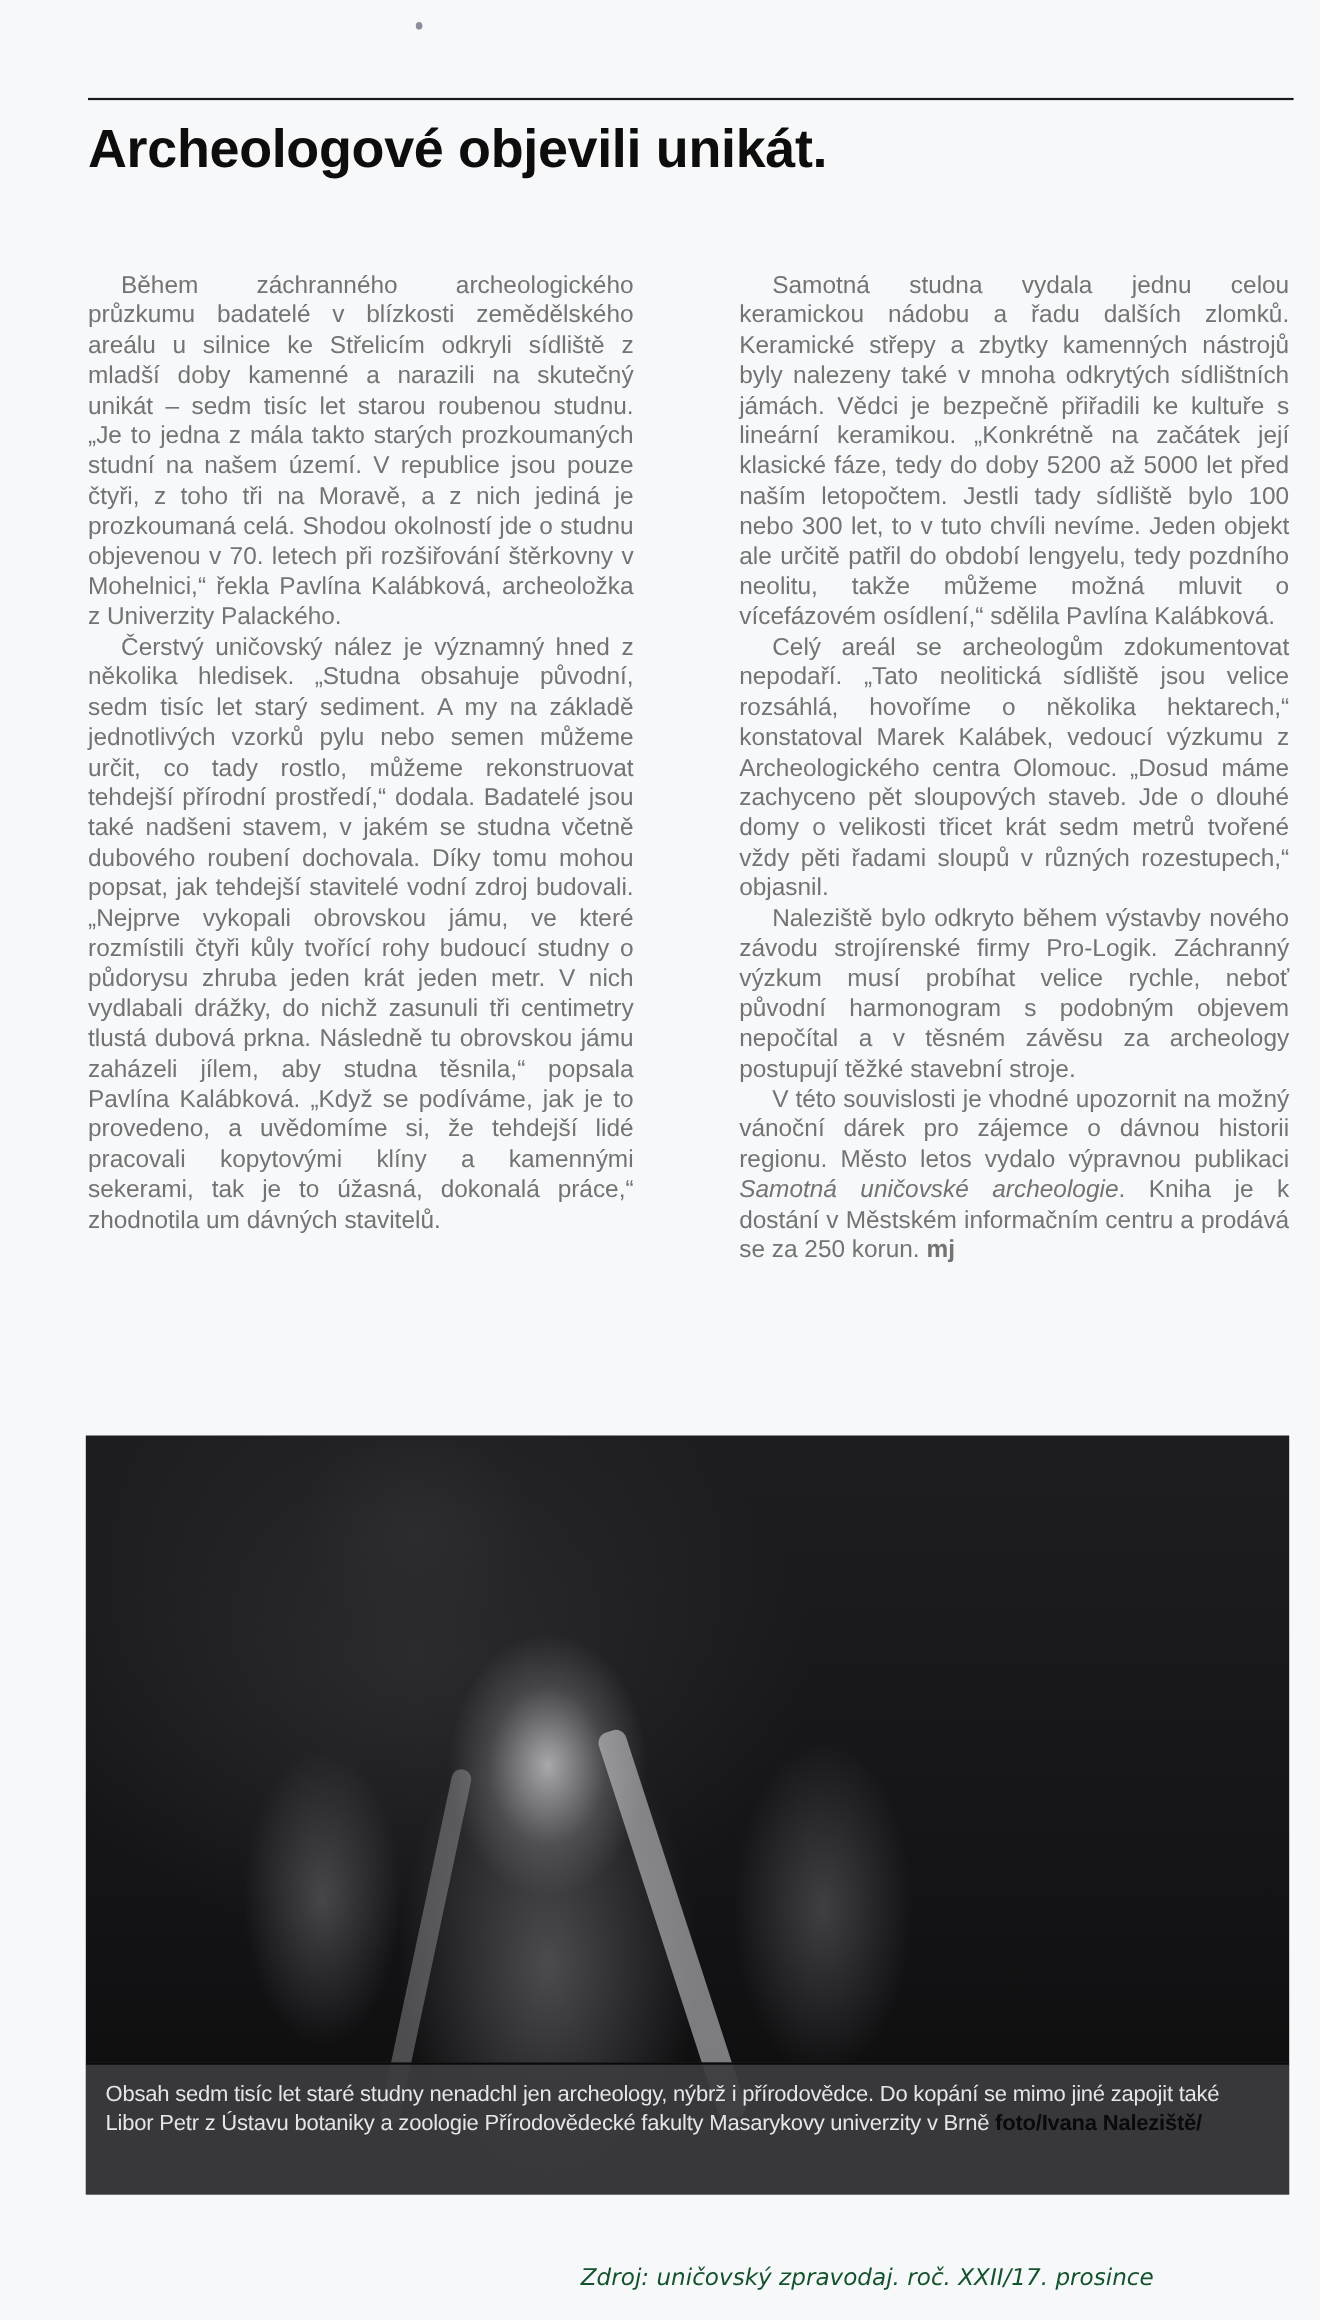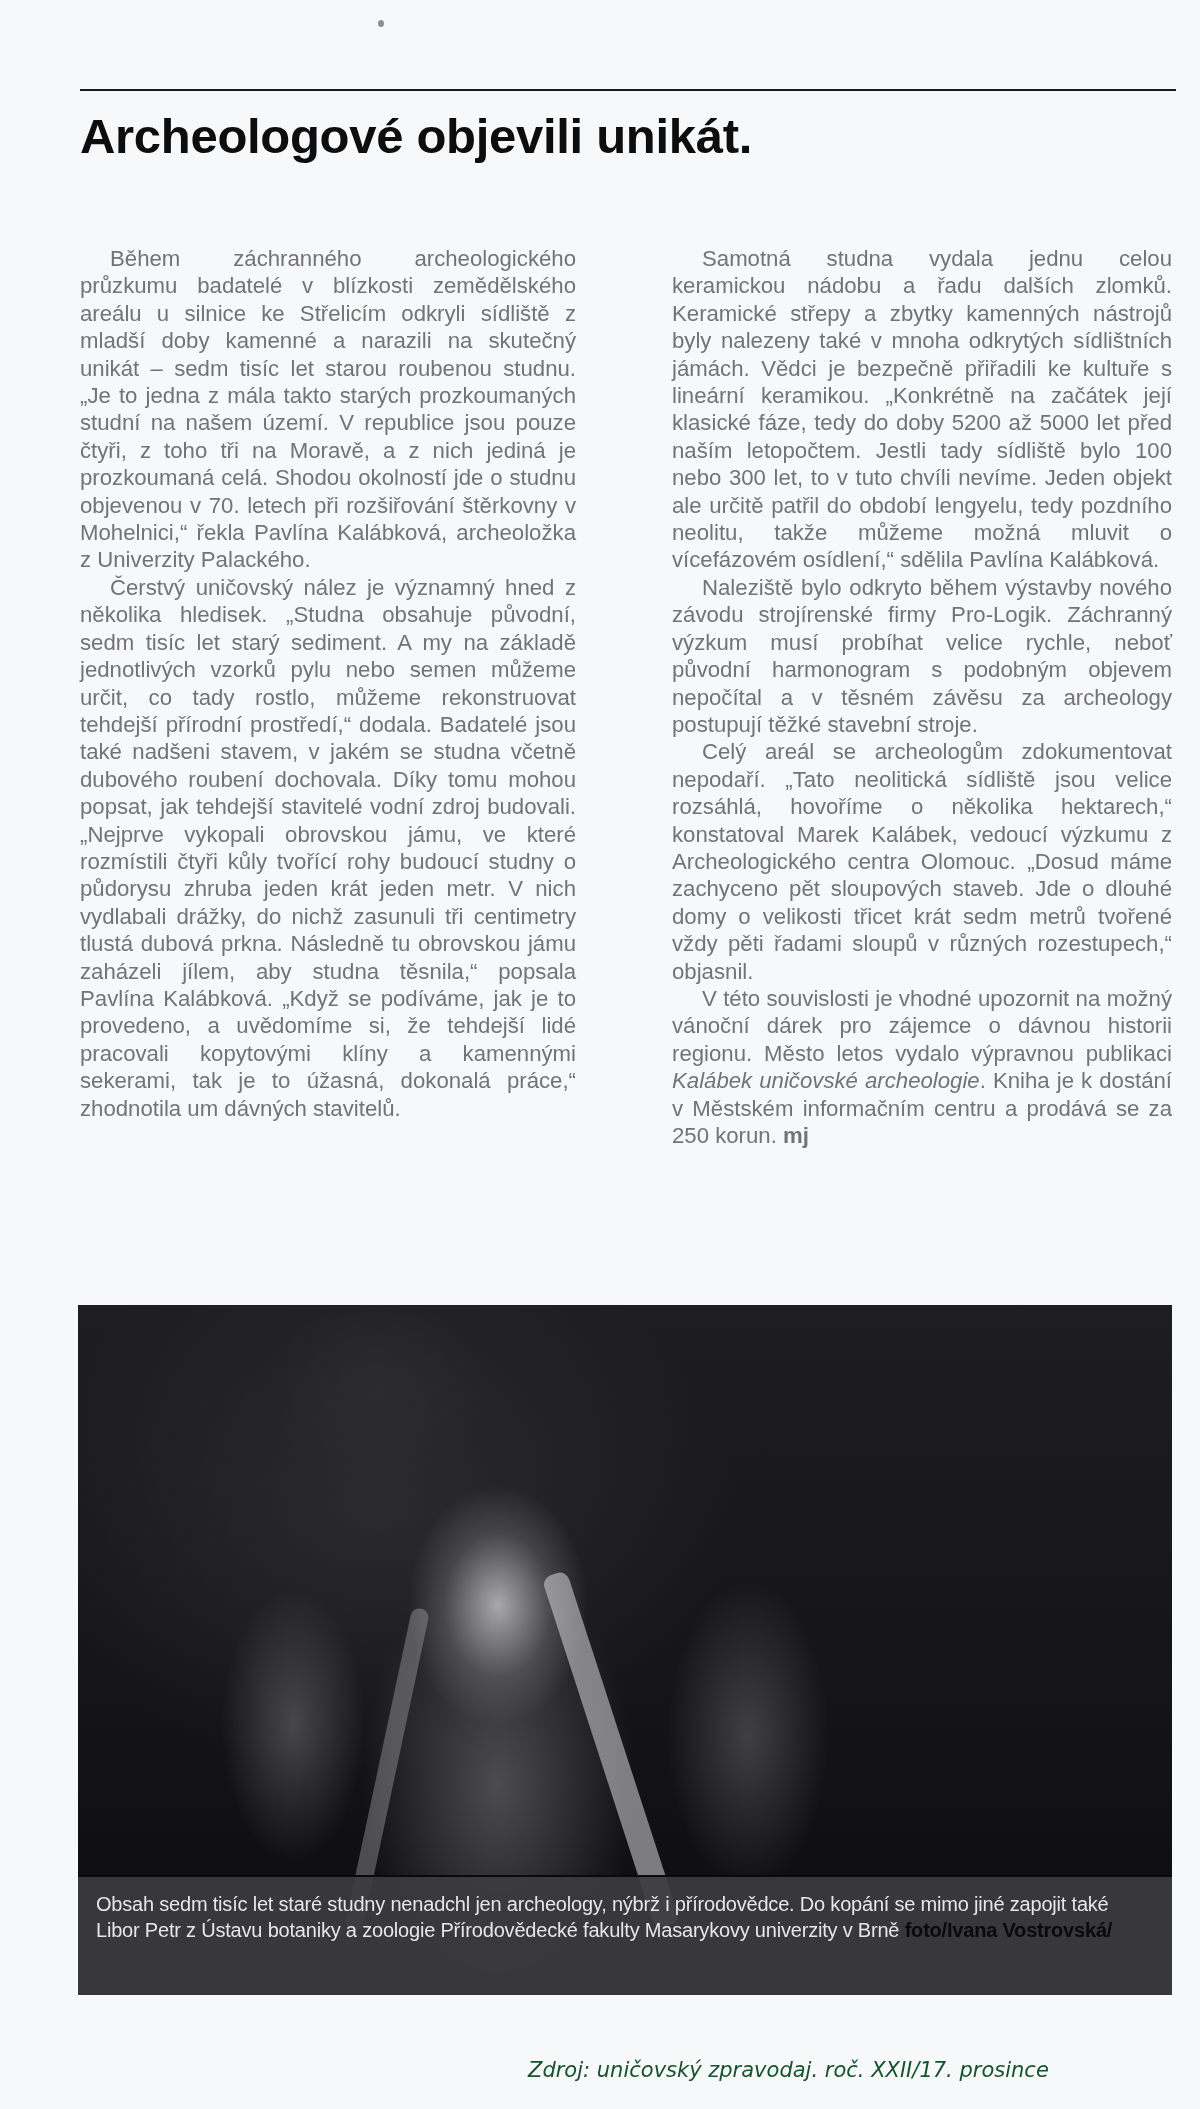--- a/index.html
+++ b/index.html
@@ -97,24 +97,24 @@
   <span>Archeologové objevili unikát.</span>
 </h1>
 
 <div class="col col-left">
   <p>Během záchranného archeologického průzkumu badatelé v blízkosti zemědělského areálu u silnice ke Střelicím odkryli sídliště z mladší doby kamenné a narazili na skutečný unikát – sedm tisíc let starou roubenou studnu. „Je to jedna z mála takto starých prozkoumaných studní na našem území. V republice jsou pouze čtyři, z toho tři na Moravě, a z nich jediná je prozkoumaná celá. Shodou okolností jde o studnu objevenou v 70. letech při rozšiřování štěrkovny v Mohelnici,“ řekla Pavlína Kalábková, archeoložka z Univerzity Palackého.</p>
   <p>Čerstvý uničovský nález je významný hned z několika hledisek. „Studna obsahuje původní, sedm tisíc let starý sediment. A my na základě jednotlivých vzorků pylu nebo semen můžeme určit, co tady rostlo, můžeme rekonstruovat tehdejší přírodní prostředí,“ dodala. Badatelé jsou také nadšeni stavem, v jakém se studna včetně dubového roubení dochovala. Díky tomu mohou popsat, jak tehdejší stavitelé vodní zdroj budovali. „Nejprve vykopali obrovskou jámu, ve které rozmístili čtyři kůly tvořící rohy budoucí studny o půdorysu zhruba jeden krát jeden metr. V nich vydlabali drážky, do nichž zasunuli tři centimetry tlustá dubová prkna. Následně tu obrovskou jámu zaházeli jílem, aby studna těsnila,“ popsala Pavlína Kalábková. „Když se podíváme, jak je to provedeno, a uvědomíme si, že tehdejší lidé pracovali kopytovými klíny a kamennými sekerami, tak je to úžasná, dokonalá práce,“ zhodnotila um dávných stavitelů.</p>
 </div>
 
 <div class="col col-right">
   <p>Samotná studna vydala jednu celou keramickou nádobu a řadu dalších zlomků. Keramické střepy a zbytky kamenných nástrojů byly nalezeny také v mnoha odkrytých sídlištních jámách. Vědci je bezpečně přiřadili ke kultuře s lineární keramikou. „Konkrétně na začátek její klasické fáze, tedy do doby 5200 až 5000 let před naším letopočtem. Jestli tady sídliště bylo 100 nebo 300 let, to v tuto chvíli nevíme. Jeden objekt ale určitě patřil do období lengyelu, tedy pozdního neolitu, takže můžeme možná mluvit o vícefázovém osídlení,“ sdělila Pavlína Kalábková.</p>
+  <p>Celý areál se archeologům zdokumentovat nepodaří. „Tato neolitická sídliště jsou velice rozsáhlá, hovoříme o několika hektarech,“ konstatoval Marek Kalábek, vedoucí výzkumu z Archeologického centra Olomouc. „Dosud máme zachyceno pět sloupových staveb. Jde o dlouhé domy o velikosti třicet krát sedm metrů tvořené vždy pěti řadami sloupů v různých rozestupech,“ objasnil.</p>
   <p>Naleziště bylo odkryto během výstavby nového závodu strojírenské firmy Pro-Logik. Záchranný výzkum musí probíhat velice rychle, neboť původní harmonogram s podobným objevem nepočítal a v těsném závěsu za archeology postupují těžké stavební stroje.</p>
-  <p>Celý areál se archeologům zdokumentovat nepodaří. „Tato neolitická sídliště jsou velice rozsáhlá, hovoříme o několika hektarech,“ konstatoval Marek Kalábek, vedoucí výzkumu z Archeologického centra Olomouc. „Dosud máme zachyceno pět sloupových staveb. Jde o dlouhé domy o velikosti třicet krát sedm metrů tvořené vždy pěti řadami sloupů v různých rozestupech,“ objasnil.</p>
-  <p><span>V této souvislosti je vhodné upozornit na možný vánoční dárek pro zájemce o dávnou historii regionu. Město letos vydalo výpravnou publikaci </span><em>Kalábek uničovské archeologie</em><span>. Kniha je k dostání v Městském informačním centru a prodává se za 250 korun. </span><strong>mj</strong></p>
+  <p><span>V této souvislosti je vhodné upozornit na možný vánoční dárek pro zájemce o dávnou historii regionu. Město letos vydalo výpravnou publikaci </span><em>Samotná uničovské archeologie</em><span>. Kniha je k dostání v Městském informačním centru a prodává se za 250 korun. </span><strong>mj</strong></p>
 </div>
 
 <div class="photo" title="Muž ve studni se zvednutýma rukama, černobílá fotografie">
   <div class="collar"></div>
   <div class="collar2"></div>
-  <div class="caption"><span>Obsah sedm tisíc let staré studny nenadchl jen archeology, nýbrž i přírodovědce. Do kopání se mimo jiné zapojit také Libor Petr z Ústavu botaniky a zoologie Přírodovědecké fakulty Masarykovy univerzity v Brně </span><span class="credit">foto/Ivana Vostrovská/</span></div>
+  <div class="caption"><span>Obsah sedm tisíc let staré studny nenadchl jen archeology, nýbrž i přírodovědce. Do kopání se mimo jiné zapojit také Libor Petr z Ústavu botaniky a zoologie Přírodovědecké fakulty Masarykovy univerzity v Brně </span><span class="credit">foto/Ivana Naleziště/</span></div>
 </div>
 
 <div class="source">Zdroj: uničovský zpravodaj. roč. XXII/17. prosince</div>
 
 </body></html>

